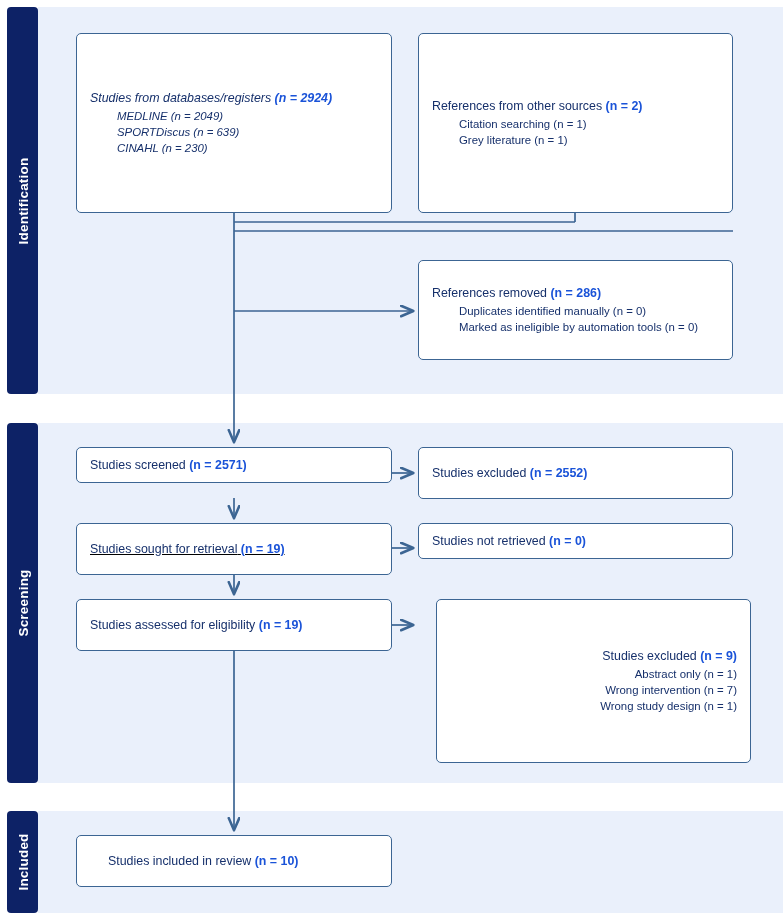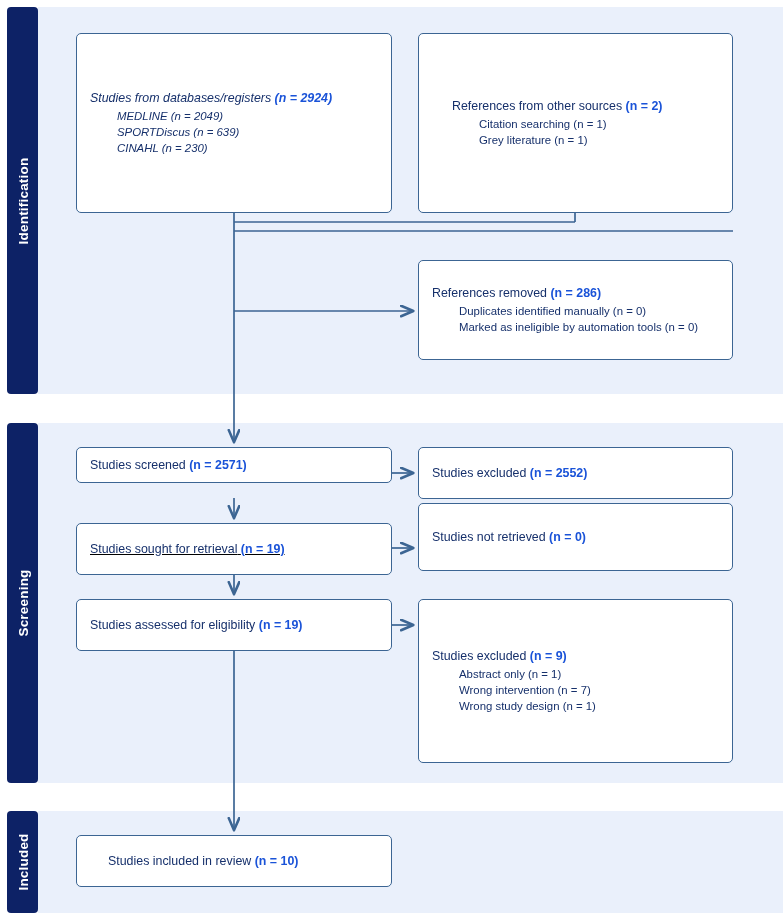--- a/index.html
+++ b/index.html
@@ -151,21 +151,21 @@
         <span class="count">(n = 2924)</span>
       </div>
       <ul class="node-sublist">
         <li>MEDLINE (n = 2049)</li>
         <li>SPORTDiscus (n = 639)</li>
         <li>CINAHL (n = 230)</li>
       </ul>
     </div>
   </div>
 
-  <div class="node" style="left:418px; top:33px; width:315px; height:180px;padding-left:20px;">
+  <div class="node" style="left:418px; top:33px; width:315px; height:180px;">
     <div class="node-inner">
       <div class="node-title">
         <span>References from other sources</span>
         <span class="count">(n = 2)</span>
       </div>
       <ul class="node-sublist">
         <li>Citation searching (n = 1)</li>
         <li>Grey literature (n = 1)</li>
       </ul>
     </div>
@@ -204,39 +204,39 @@
 
   <div class="node" style="left:76px; top:523px; width:316px; height:52px;text-decoration:underline;">
     <div class="node-inner">
       <div class="node-title">
         <span>Studies sought for retrieval</span>
         <span class="count">(n = 19)</span>
       </div>
     </div>
   </div>
 
-  <div class="node" style="left:418px; top:503px; width:315px; height:68px;">
+  <div class="node" style="left:418px; top:523px; width:315px; height:36px;">
     <div class="node-inner">
       <div class="node-title">
         <span>Studies not retrieved</span>
         <span class="count">(n = 0)</span>
       </div>
     </div>
   </div>
 
   <div class="node" style="left:76px; top:599px; width:316px; height:52px;">
     <div class="node-inner">
       <div class="node-title">
         <span>Studies assessed for eligibility</span>
         <span class="count">(n = 19)</span>
       </div>
     </div>
   </div>
 
-  <div class="node" style="left:418px; top:599px; width:315px; height:164px;">
+  <div class="node" style="left:436px; top:599px; width:315px; height:164px;text-align:right;">
     <div class="node-inner">
       <div class="node-title">
         <span>Studies excluded</span>
         <span class="count">(n = 9)</span>
       </div>
       <ul class="node-sublist">
         <li>Abstract only (n = 1)</li>
         <li>Wrong intervention (n = 7)</li>
         <li>Wrong study design (n = 1)</li>
       </ul>

